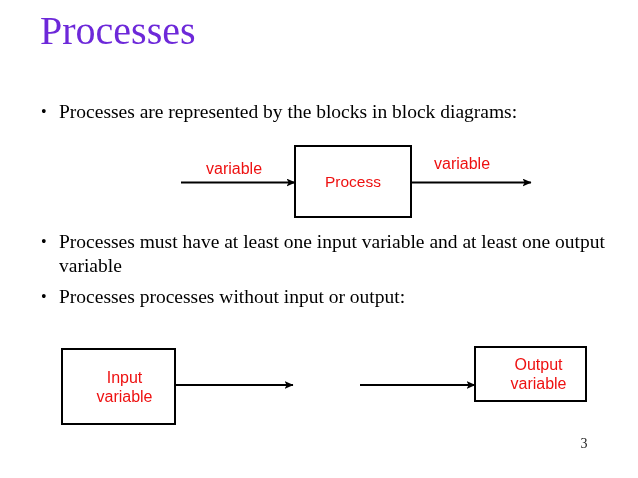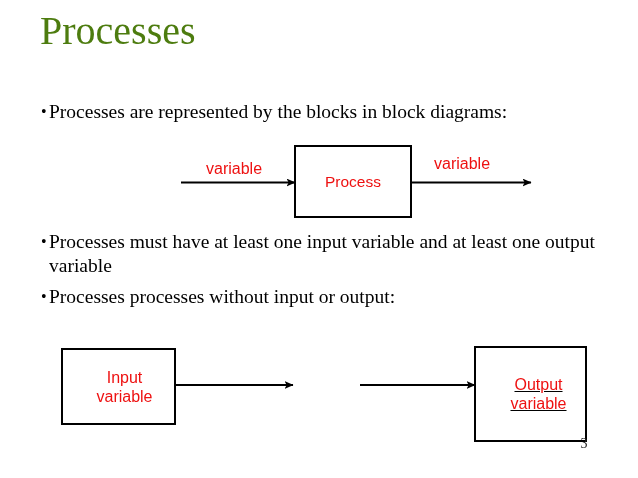--- a/index.html
+++ b/index.html
@@ -16,21 +16,21 @@
     font-family: "Liberation Serif", serif;
   }
   
   #title {
     position: absolute;
     left: 40px;
     top: 8px;
     font-family: "Liberation Serif", serif;
     font-size: 40px;
     line-height: 46px;
-    color: #4d7c0f;
+    color: #6d28d9;
     font-weight: normal;
     letter-spacing: 0px;
     white-space: nowrap;
   }
   
   .bullet {
     position: absolute;
     color: #000000;
     font-family: "Liberation Serif", serif;
     font-size: 19.5px;
@@ -40,21 +40,21 @@
     position: absolute;
     left: 0px;
     top: 0px;
     width: 20px;
     text-align: left;
     font-size: 16px;
     line-height: 24px;
   }
   .bullet .btxt {
     display: block;
-    margin-left: 8px;
+    margin-left: 18px;
   }
   #bullet1 { left: 41px; top: 100px; width: 570px; }
   #bullet2 { left: 41px; top: 230px; width: 566px; }
   #bullet3 { left: 41px; top: 285px; width: 500px; }
 
   
   .pbox {
     position: absolute;
     box-sizing: border-box;
     border: 2px solid #000000;
@@ -82,23 +82,22 @@
   #input-box {
     left: 61px;
     top: 348px;
     width: 115px;
     height: 77px;
   }
   #output-box {
     left: 474px;
     top: 346px;
     width: 113px;
-    height: 96px;
+    height: 56px;
     justify-content: center;
-    text-decoration: underline;
   }
   #output-box .pbox-label { transform: translateX(8px); }
   #input-box .pbox-label { transform: translateX(-2px); margin-left: 16px; }
 
   
   .red-label {
     position: absolute;
     color: #ee1111;
     font-family: "Liberation Sans", sans-serif;
     font-size: 16px;

